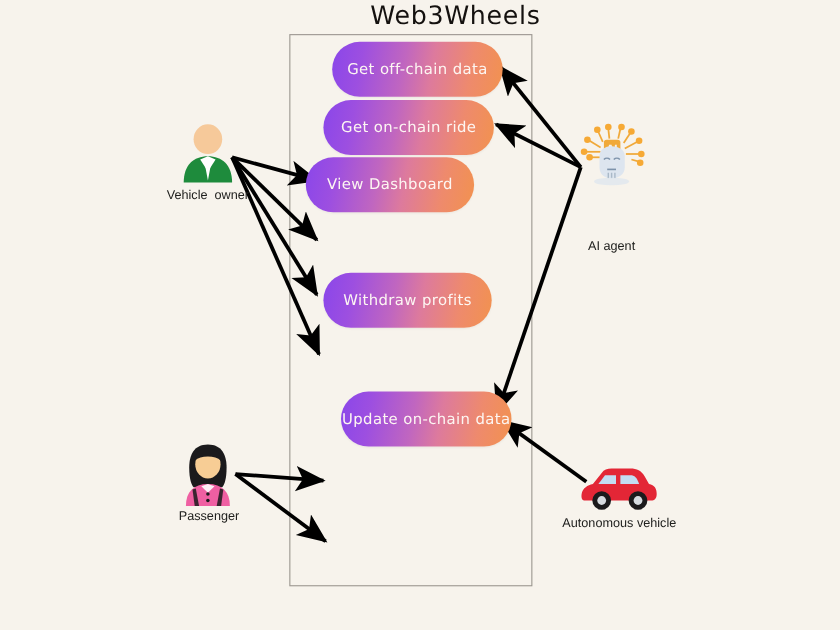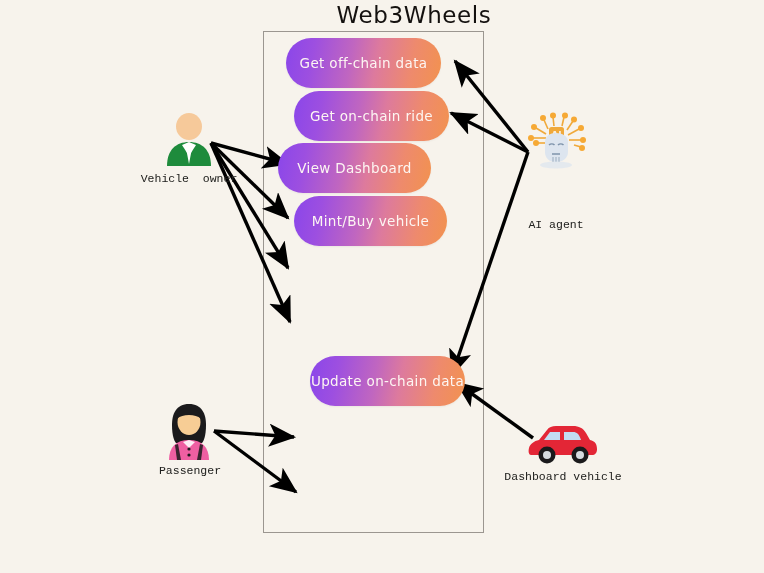--- a/index.html
+++ b/index.html
@@ -59,21 +59,21 @@
     box-shadow: 0 1px 2px rgba(0,0,0,0.05);
   }
   .actor {
     position: absolute;
   }
   .actor-label {
     position: absolute;
     text-align: center;
     font-size: 11.5px;
     color: #20201e;
-    font-family: Liberation Mono, monospace;
+    font-family: Liberation Sans, sans-serif;
     white-space: pre;
   }
   svg.icon-svg { display: block; overflow: visible; }
 </style>
 </head>
 <body>
 
 <div id="canvas">
 
   <div class="diagram-title">Web3Wheels</div>
@@ -93,31 +93,31 @@
       <line x1="211" y1="143" x2="290" y2="322"></line>
       <line x1="214" y1="431" x2="294" y2="437"></line>
       <line x1="214" y1="431" x2="296" y2="492"></line>
       <line x1="528" y1="152" x2="455" y2="61"></line>
       <line x1="528" y1="152" x2="451" y2="113"></line>
       <line x1="528" y1="152" x2="452" y2="375"></line>
       <line x1="533" y1="438" x2="457" y2="383"></line>
     </g>
   </svg>
 
-  <div class="usecase" style="left:286px;top:38px;width:155px;">
+  <div class="usecase" style="left:302px;top:38px;width:155px;">
     <span>Get off-chain data</span>
   </div>
   <div class="usecase" style="left:294px;top:91px;width:155px;">
     <span>Get on-chain ride</span>
   </div>
   <div class="usecase" style="left:278px;top:143px;width:153px;">
     <span>View Dashboard</span>
   </div>
-  <div class="usecase" style="left:294px;top:196px;width:153px;">
-    <span>Mint/Buy vehicle</span>
+  <div class="usecase" style="left:294px;top:248px;width:153px;">
+    <span>Withdraw profits</span>
   </div>
   <div class="usecase" style="left:298px;top:356px;width:155px;margin-left:12px;">
     <span>Update on-chain data</span>
   </div>
 
   <div class="actor" style="left:163px;top:112px;width:52px;height:55px;">
     <svg class="icon-svg" width="52" height="55" viewBox="0 0 52 55">
       <ellipse cx="26" cy="14.5" rx="13" ry="13.5" fill="#f6c99a"></ellipse>
       <path d="M4,54 C4,38 13,30 26,30 C39,30 48,38 48,54 Z" fill="#1e8b3c"></path>
       <path d="M26,30 L19,33 L26,44 L33,33 Z" fill="#ffffff"></path>
@@ -183,15 +183,15 @@
     <svg class="icon-svg" width="72" height="45" viewBox="0 0 72 45">
       <path d="M4,33 C2,33 1,30 2,26 C3,22 7,19 12,18 L20,8 C22,5 25,4 29,4 L46,4 C52,4 56,6 59,11 L63,18 C68,19 70,22 70,27 C70,31 68,33 65,33 Z" fill="#e32636"></path>
       <path d="M23,10 L33,10 L33,18 L17,18 Z" fill="#c3dcf2"></path>
       <path d="M37,10 L46,10 C50,10 52,12 54,18 L37,18 Z" fill="#c3dcf2"></path>
       <circle cx="20" cy="33" r="8.5" fill="#1b1a1c"></circle>
       <circle cx="20" cy="33" r="4" fill="#d6dbe0"></circle>
       <circle cx="53" cy="33" r="8.5" fill="#1b1a1c"></circle>
       <circle cx="53" cy="33" r="4" fill="#d6dbe0"></circle>
     </svg>
   </div>
-  <div class="actor-label" style="left:503px;top:470px;width:120px;">Dashboard vehicle</div>
+  <div class="actor-label" style="left:503px;top:470px;width:120px;">Autonomous vehicle</div>
 
 </div>
 
 </body></html>

